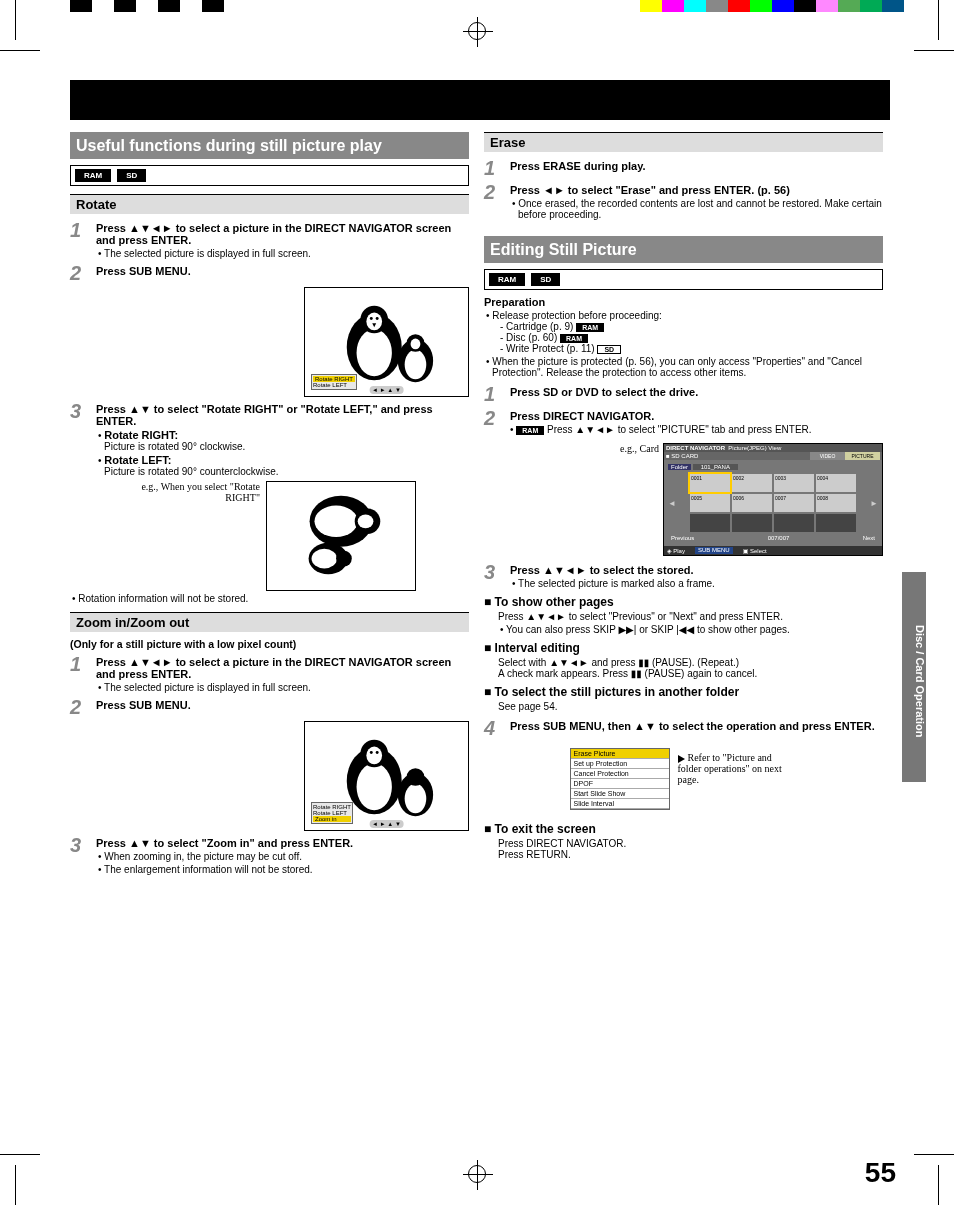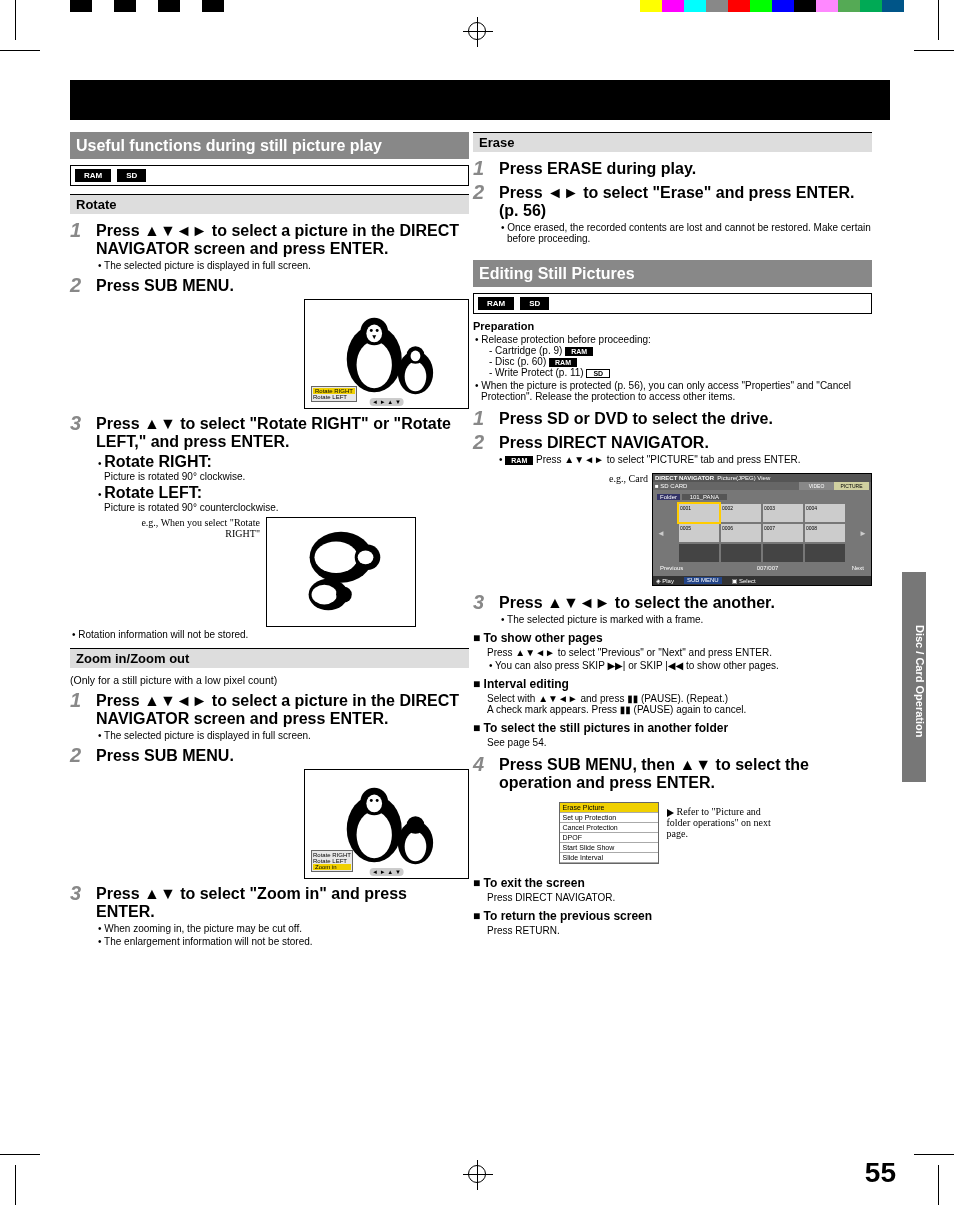--- a/index.html
+++ b/index.html
@@ -38,21 +38,21 @@
     height: 1060px;
   }
   .black-banner {
     background: #000;
     height: 40px;
     width: 100%;
     margin-bottom: 12px;
   }
   .columns {
     display: flex;
-    gap: 4px;
+    gap: 15px;
   }
   .col { width: 399px; }
   .h-main {
     background: #888;
     color: #fff;
     font-size: 16px;
     font-weight: bold;
     padding: 4px 6px;
     line-height: 1.2;
     margin-bottom: 6px;
@@ -87,21 +87,21 @@
   .step-num {
     color: #888;
     font-size: 20px;
     font-weight: bold;
     font-style: italic;
     width: 20px;
     flex-shrink: 0;
     line-height: 1;
   }
   .step-body { flex: 1; font-size: 11px; padding-top: 2px; }
-  .step-body b { font-size: 16px; text-align: right; }
+  .step-body b { font-size: 11px; text-align: right; }
   .bullet { padding-left: 8px; text-indent: -6px; font-size: 10px; margin-top: 2px; }
   .bullet::before { content: "• "; }
   .indent { padding-left: 8px; font-size: 10px; }
   .note-hd { font-weight: bold; font-size: 11px; margin-top: 6px; }
   .eg { font-family: Georgia, serif; font-size: 10px; }
   .img-box {
     width: 165px; height: 110px;
     border: 1px solid #000;
     margin: 4px 0 4px auto;
     position: relative;
@@ -308,21 +308,21 @@
               <ellipse cx="98" cy="72" rx="10" ry="13" fill="#fff"></ellipse>
               <circle cx="98" cy="52" r="8" fill="#000"></circle>
             </g>
           </svg>
         </div>
       </div>
 
       <div class="bullet">Rotation information will not be stored.</div>
 
       <div class="h-sub">Zoom in/Zoom out</div>
-      <div style="font-weight:normal;font-size:10.5px;margin-bottom:4px">(Only for a still picture with a low pixel count)</div>
+      <div style="font-weight:bold;font-size:10.5px;margin-bottom:4px">(Only for a still picture with a low pixel count)</div>
 
       <div class="step">
         <div class="step-num">1</div>
         <div class="step-body">
           <b>Press ▲▼◄► to select a picture in the DIRECT NAVIGATOR screen and press ENTER.</b>
           <div class="bullet">The selected picture is displayed in full screen.</div>
         </div>
       </div>
       <div class="step">
         <div class="step-num">2</div>
@@ -366,21 +366,21 @@
         <div class="step-body"><b>Press ERASE during play.</b></div>
       </div>
       <div class="step">
         <div class="step-num">2</div>
         <div class="step-body">
           <b>Press ◄► to select "Erase" and press ENTER. (p. 56)</b>
           <div class="bullet">Once erased, the recorded contents are lost and cannot be restored. Make certain before proceeding.</div>
         </div>
       </div>
 
-      <div class="h-main" style="margin-top:16px">Editing Still Pictures</div>
+      <div class="h-main" style="margin-top:16px">Editing Still Picture</div>
       <div class="badge-row-boxed">
         <span class="badge">RAM</span>
         <span class="badge">SD</span>
       </div>
 
       <div style="font-weight:bold;font-size:11px">Preparation</div>
       <div class="bullet">Release protection before proceeding:</div>
       <div class="indent" style="margin-left:8px">
         - <span>Cartridge (p. 9)</span>
         <span class="badge" style="font-size:7px;padding:0 5px">RAM</span>
@@ -456,22 +456,22 @@
             <span>◈ <span>Play</span></span>
             <span style="background:#248;padding:0 3px">SUB MENU</span>
             <span>▣ <span>Select</span></span>
           </div>
         </div>
       </div>
 
       <div class="step">
         <div class="step-num">3</div>
         <div class="step-body">
-          <b>Press ▲▼◄► to select the another.</b>
-          <div class="bullet">The selected picture is marked with a frame.</div>
+          <b>Press ▲▼◄► to select the stored.</b>
+          <div class="bullet">The selected picture is marked also a frame.</div>
         </div>
       </div>
 
       <div class="sub-sec">To show other pages</div>
       <div class="sub-body">Press ▲▼◄► to select "Previous" or "Next" and press ENTER.</div>
       <div class="sub-body bullet">You can also press SKIP ▶▶| or SKIP |◀◀ to show other pages.</div>
 
       <div class="sub-sec">Interval editing</div>
       <div class="sub-body">Select with ▲▼◄► and press ▮▮ (PAUSE). (Repeat.)</div>
       <div class="sub-body">A check mark appears. Press ▮▮ (PAUSE) again to cancel.</div>
@@ -493,20 +493,19 @@
           <div>Start Slide Show</div>
           <div>Slide Interval</div>
         </div>
         <div class="submenu-note">
           <span class="arrow-right"></span><span>Refer to "Picture and folder operations" on next page.</span>
         </div>
       </div>
 
       <div class="sub-sec">To exit the screen</div>
       <div class="sub-body">Press DIRECT NAVIGATOR.</div>
-      <div class="sub-sec">To return the previous screen</div>
       <div class="sub-body">Press RETURN.</div>
     </div>
   </div>
 </div>
 
 <div class="side-tab">Disc / Card Operation</div>
 <div class="page-num">55</div>
 
 </body></html>

